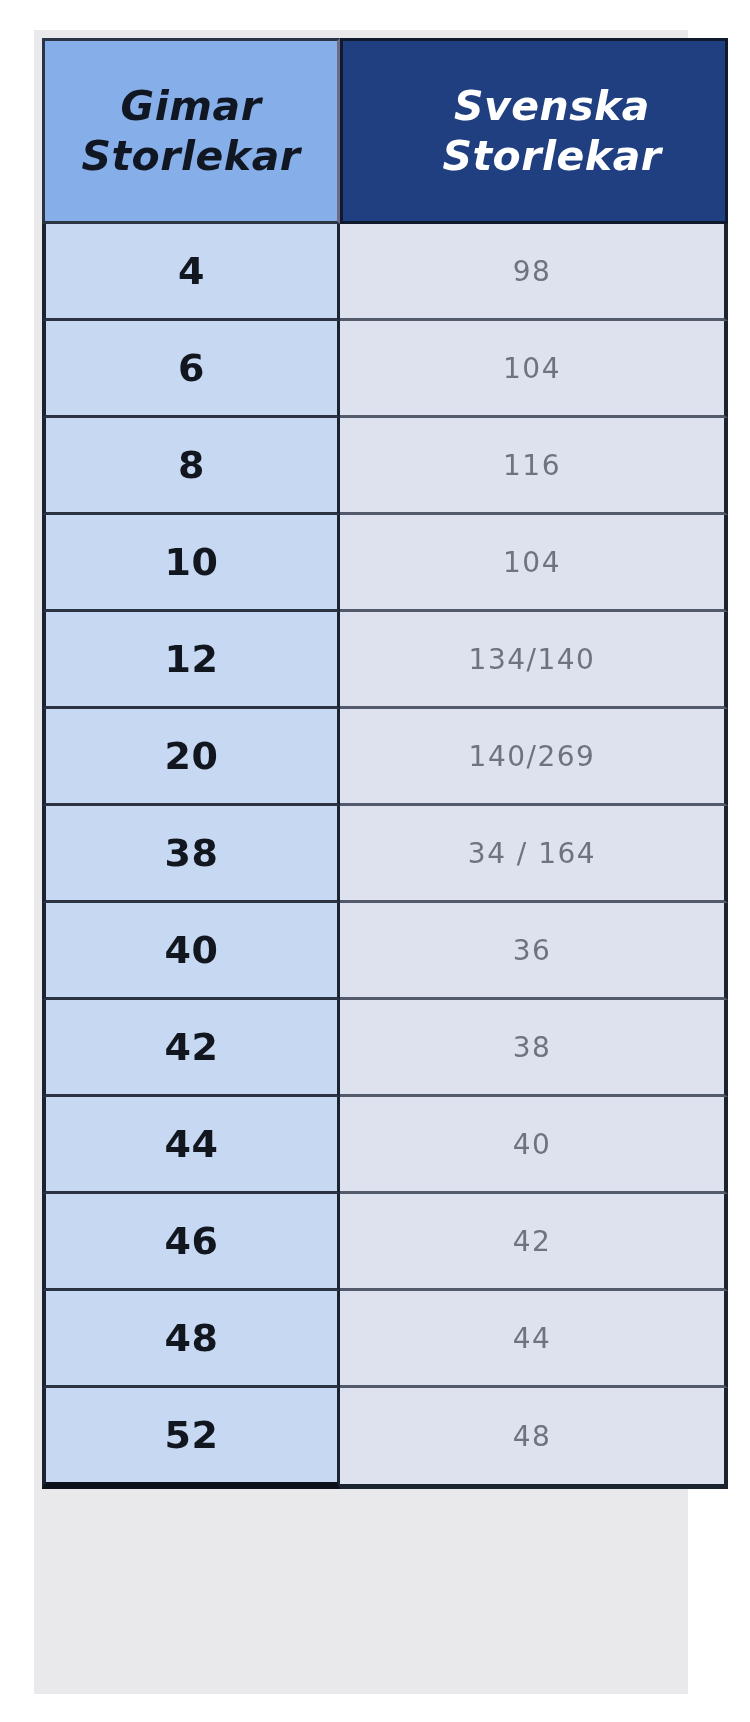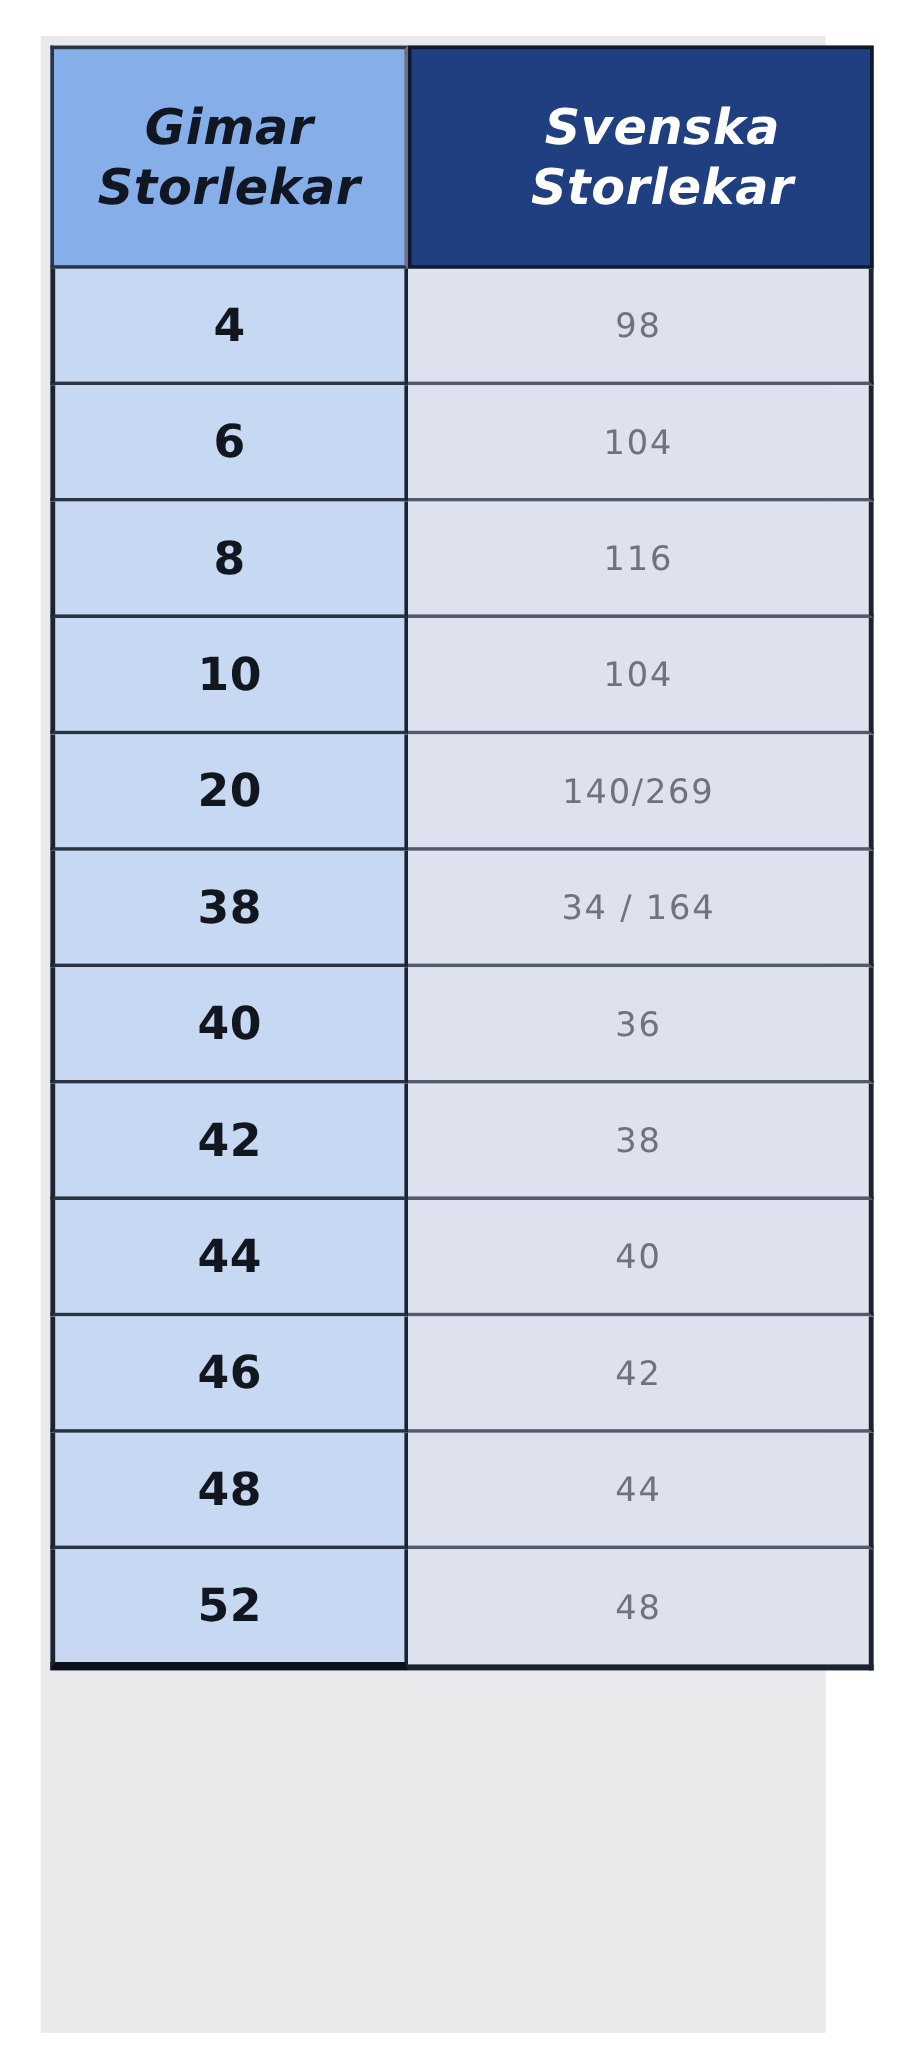--- a/index.html
+++ b/index.html
@@ -128,20 +128,24 @@
         </tr>
         <tr>
           <td class="cell-left">8</td>
           <td class="cell-right">116</td>
         </tr>
         <tr>
           <td class="cell-left">10</td>
           <td class="cell-right">104</td>
         </tr>
         <tr>
+          <td class="cell-left">12</td>
+          <td class="cell-right">134/140</td>
+        </tr>
+        <tr>
           <td class="cell-left">20</td>
           <td class="cell-right">140/269</td>
         </tr>
         <tr>
           <td class="cell-left">38</td>
           <td class="cell-right">34 / 164</td>
         </tr>
         <tr>
           <td class="cell-left">40</td>
           <td class="cell-right">36</td>

